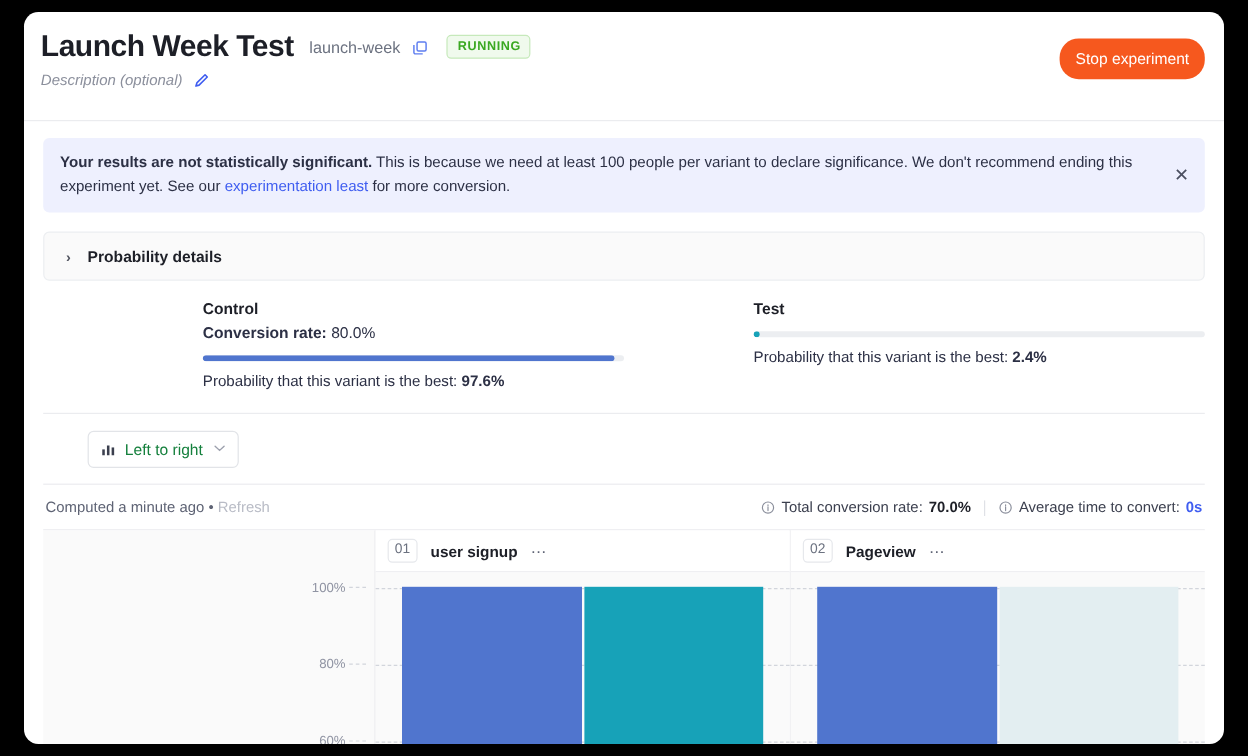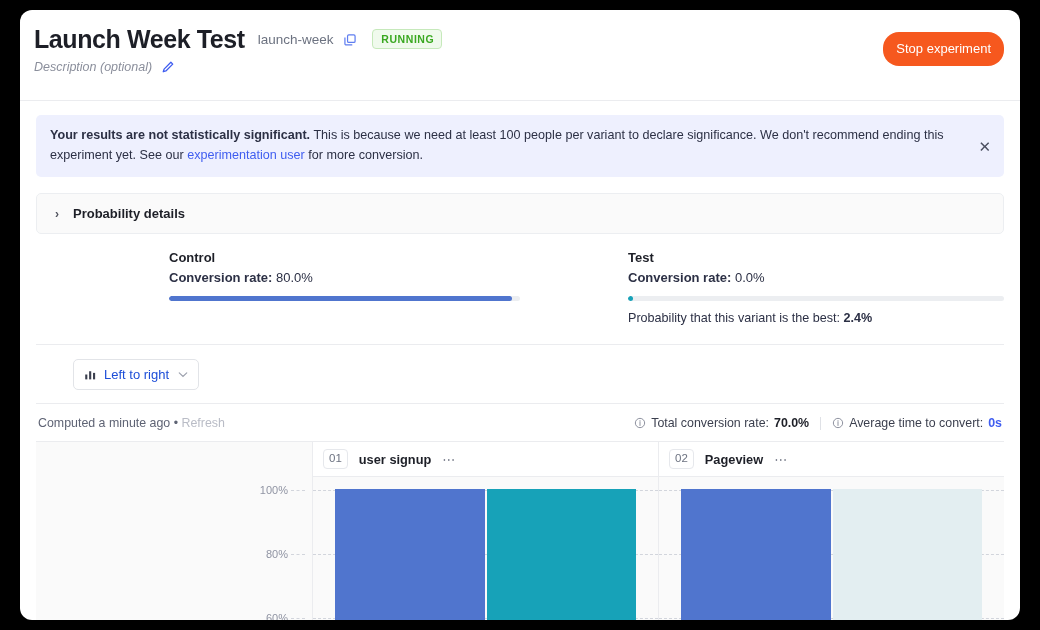--- a/index.html
+++ b/index.html
@@ -101,21 +101,21 @@
   .toolbar {
     margin: 19px 16px 0 16px;
     border-top: 1px solid #ebecef;
     padding: 14px 0 13px 37px;
   }
   .dropdown {
     display: inline-flex; align-items: center; gap: 7px;
     border: 1px solid #e2e4e8; border-radius: 5px;
     background: #fff;
     padding: 7px 10px 7px 10px;
-    font-size: 13px; color: #1d4ed8;
+    font-size: 13px; color: #15803d;
     cursor: pointer;
   }
   .dd-caret { color: #9ca0ad; font-size: 10px; margin-left: 2px; }
   
   .chart-wrap {
     margin: 0 16px 0 16px;
     border-top: 1px solid #ebecef;
     padding-top: 12px;
   }
   .chart-meta {
@@ -206,48 +206,48 @@
       <span style="display:inline-flex;cursor:pointer;">
         <svg width="14" height="14" viewBox="0 0 16 16" fill="none" stroke="#3f5df0" stroke-width="1.5" stroke-linecap="round" stroke-linejoin="round">
           <path d="M11.3 2.6l2.1 2.1L5.6 12.5 2.6 13.4l.9-3z"></path>
         </svg>
       </span>
     </div>
     <button class="stop-btn">Stop experiment</button>
   </div>
 
   <div class="banner">
-    <span style="font-weight:bold;">Your results are not statistically significant.</span><span> This is because we need at least 100 people per variant to declare significance. We don't recommend ending this experiment yet. See our </span><a href="#">experimentation user</a><span> for more conversion.</span>
+    <span style="font-weight:bold;">Your results are not statistically significant.</span><span> This is because we need at least 100 people per variant to declare significance. We don't recommend ending this experiment yet. See our </span><a href="#">experimentation least</a><span> for more conversion.</span>
     <button class="banner-close">✕</button>
   </div>
 
   <div class="details-bar">
     <span class="chev">›</span>
     <span class="details-label">Probability details</span>
   </div>
 
   <div class="variants">
 
     <div class="variant">
       <div class="v-name">Control</div>
       <div class="v-conv">
         <b>Conversion rate:</b>
         <span>80.0%</span>
       </div>
       <div class="v-bar-track">
         <div class="v-bar-fill" style="width: 97.6%; background: rgb(80, 117, 206);"></div>
       </div>
+      <div class="v-prob">
+        <span>Probability that this variant is the best:</span>
+        <b>97.6%</b>
+      </div>
     </div>
 
     <div class="variant">
       <div class="v-name">Test</div>
-      <div class="v-conv">
-        <b>Conversion rate:</b>
-        <span>0.0%</span>
-      </div>
       <div class="v-bar-track">
         <div class="v-bar-fill" style="width: 5px; background: rgb(23, 162, 184); border-radius: 50%;"></div>
       </div>
       <div class="v-prob">
         <span>Probability that this variant is the best:</span>
         <b>2.4%</b>
       </div>
     </div>
   </div>
 

